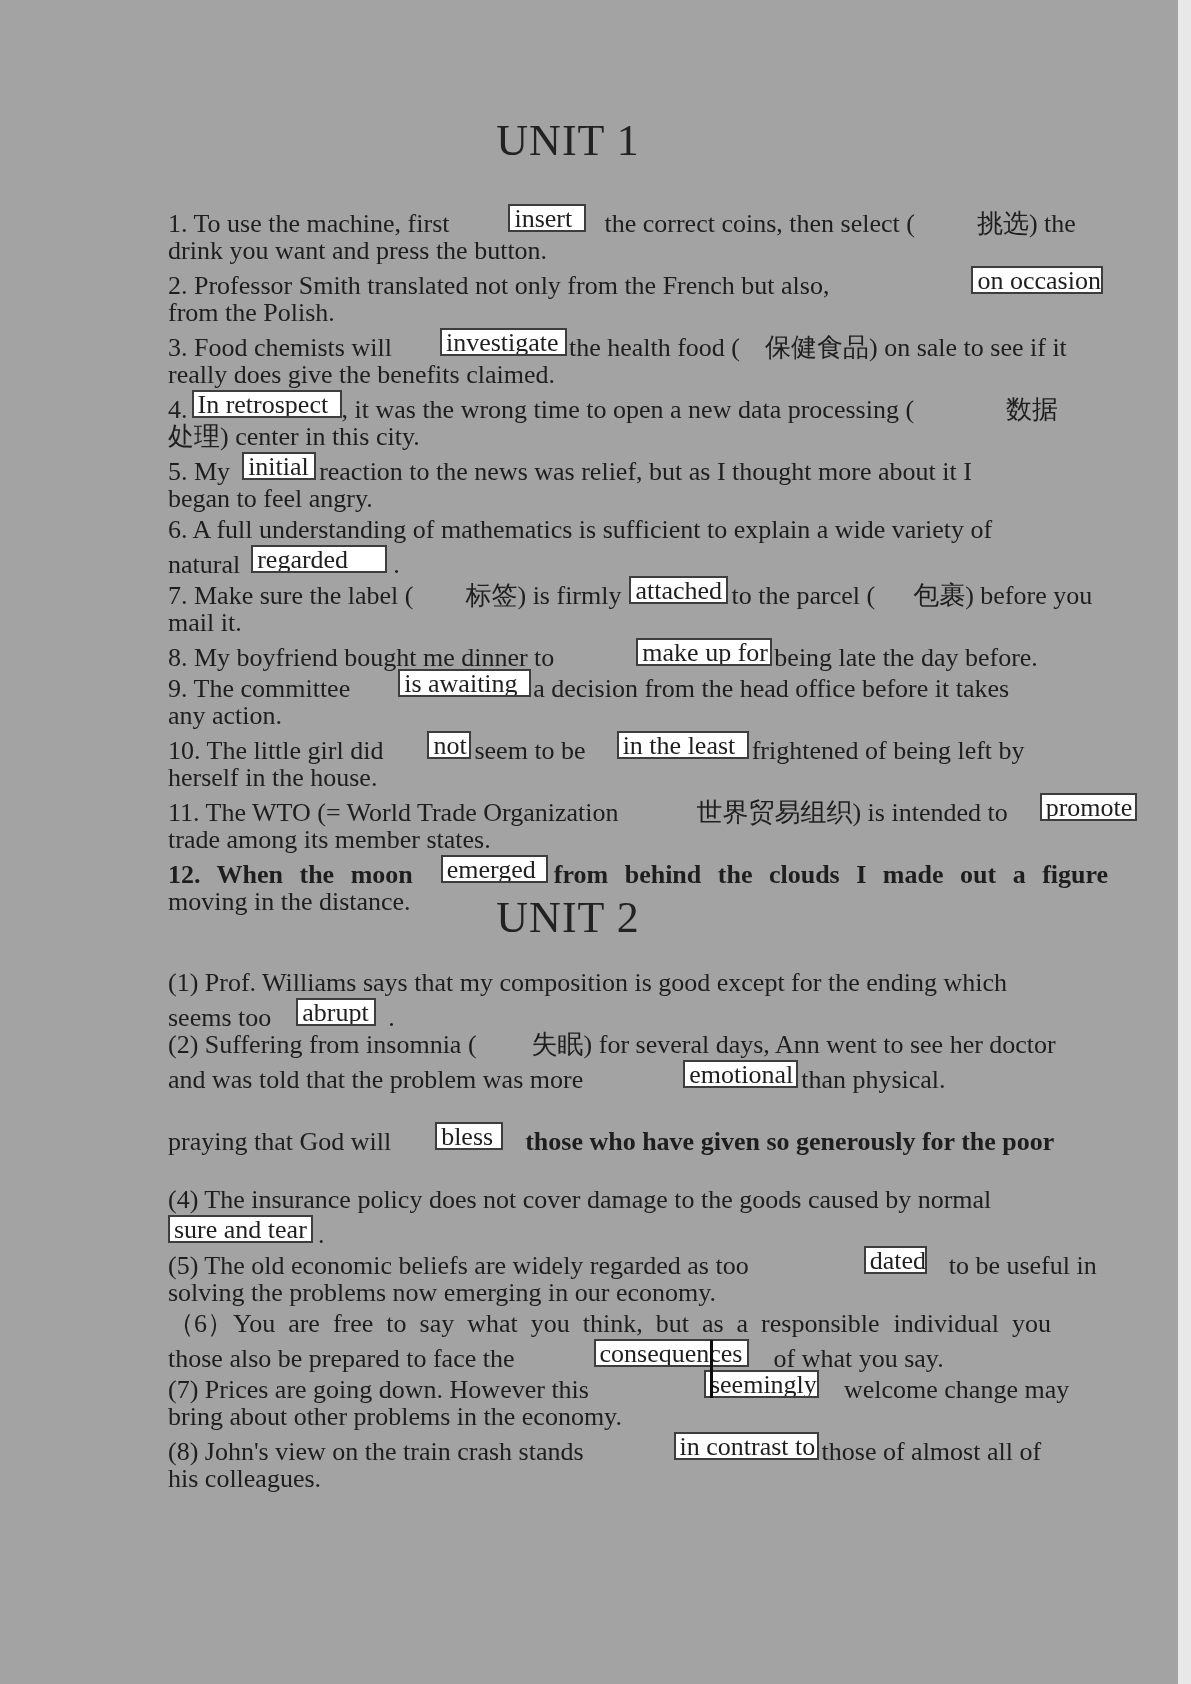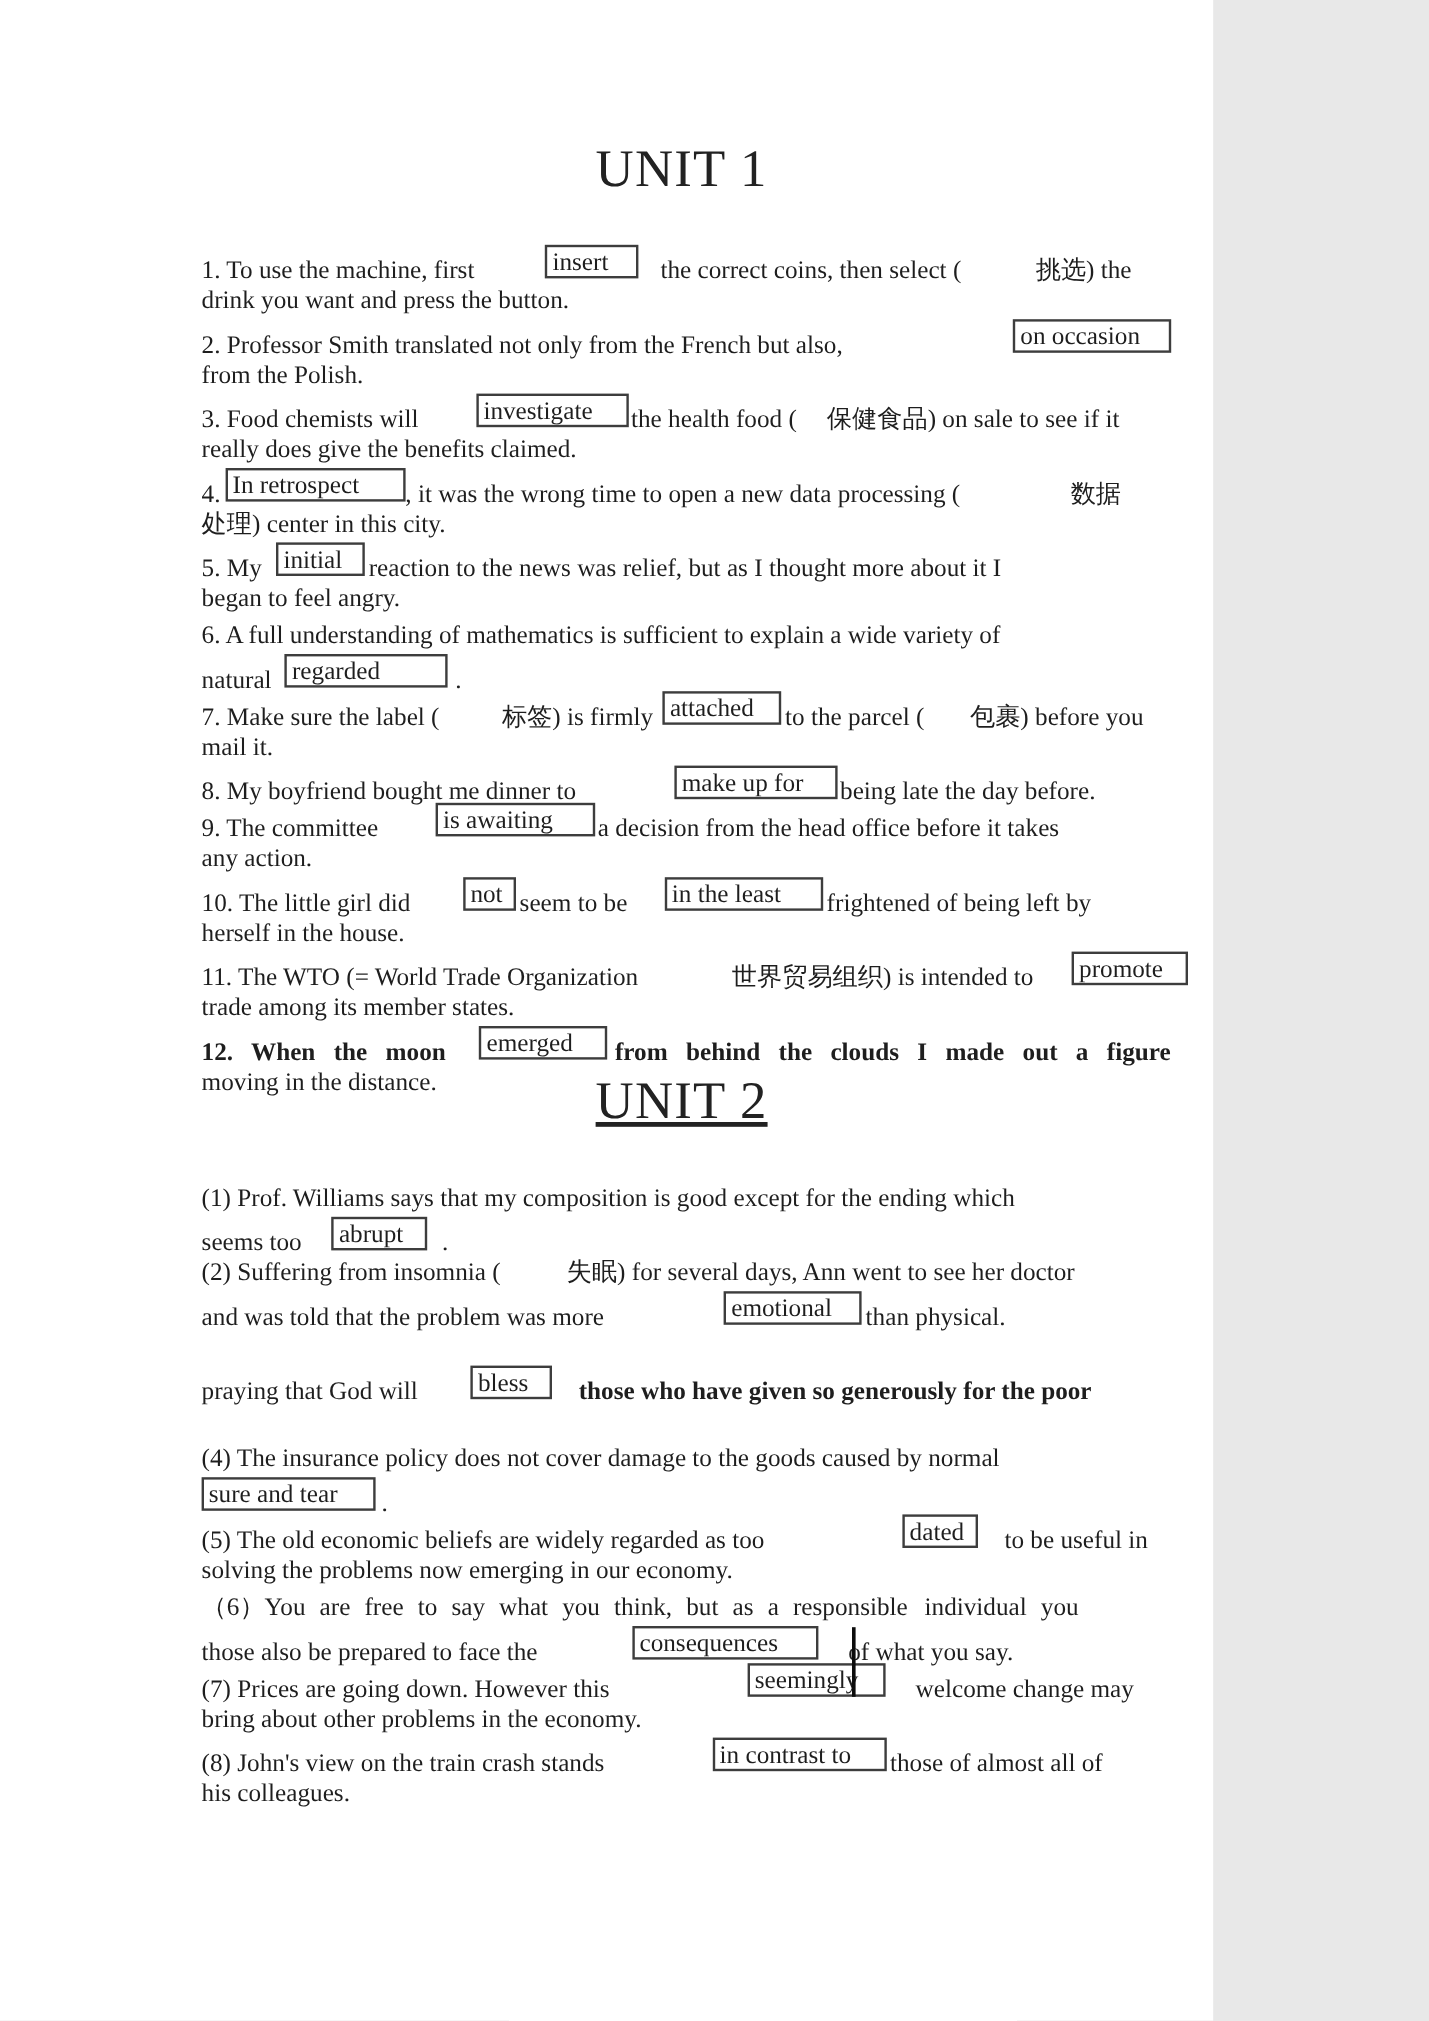--- a/index.html
+++ b/index.html
@@ -1,23 +1,23 @@
 <!DOCTYPE html>
 <html><head>
 <meta charset="utf-8">
 <style>
   html,body{margin:0;padding:0;background:#e8e8e8;}
-  .page{position:relative;width:1011px;height:1684px;background:#ffffff;
+  .page{position:relative;width:1178px;height:1684px;background:#a3a3a3;
         font-family:"Liberation Serif", serif;color:#1e1e1e;overflow:hidden;}
   .content{position:absolute;left:168px;top:112px;width:800px;}
   .unit-title{text-align:center;font-size:44px;line-height:58px;font-weight:400;
               letter-spacing:1px;color:#222;}
   .unit-title.u1{margin-bottom:34px;}
-  .unit-title.u2{margin-top:-28px;margin-bottom:36px;text-decoration:underline;}
-  .ln{font-size:21px;line-height:31px;height:31px;white-space:pre;}
+  .unit-title.u2{margin-top:-28px;margin-bottom:20px;}
+  .ln{font-size:26px;line-height:31px;height:31px;white-space:pre;}
   .blank{height:31px;}
   .gap{display:inline-block;}
   .abox{display:inline-block;box-sizing:border-box;height:28px;line-height:25px;
         border:2px solid #3d3d3d;padding:0 4px;overflow:hidden;white-space:pre;
         background:#fff;}
   .bld{font-weight:700;}
   .ws10{word-spacing:10px;font-weight:bold;}
   .ws6{word-spacing:6.5px;}
   .rel{position:relative;}
   .caret{position:absolute;left:542px;top:32px;width:3px;height:58px;background:#0c0c0c;}

